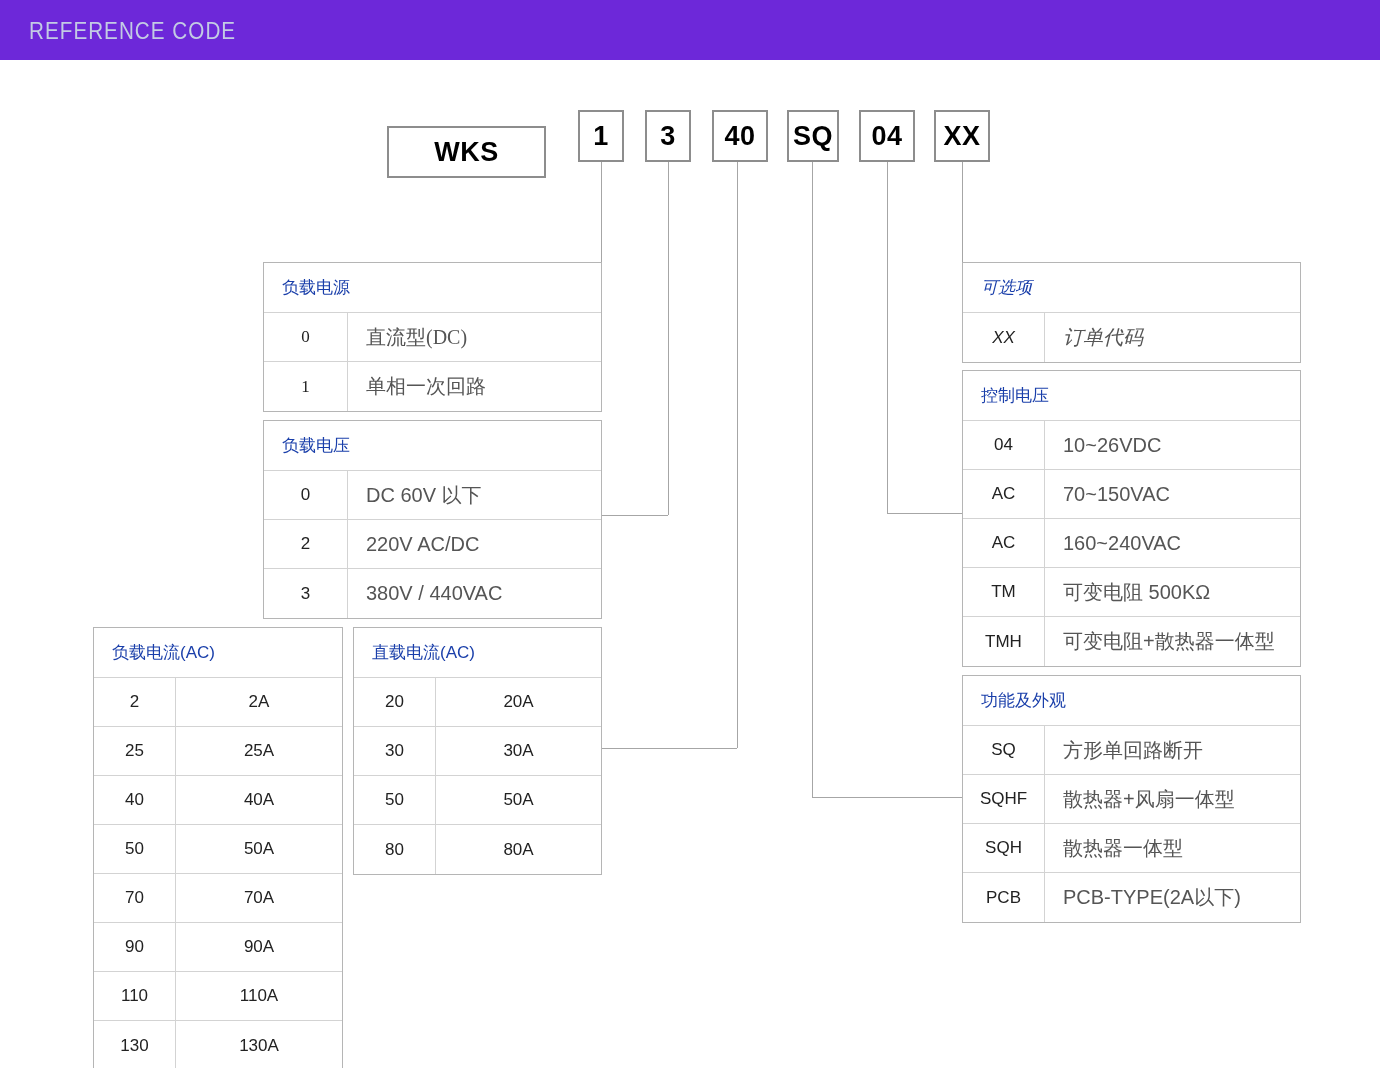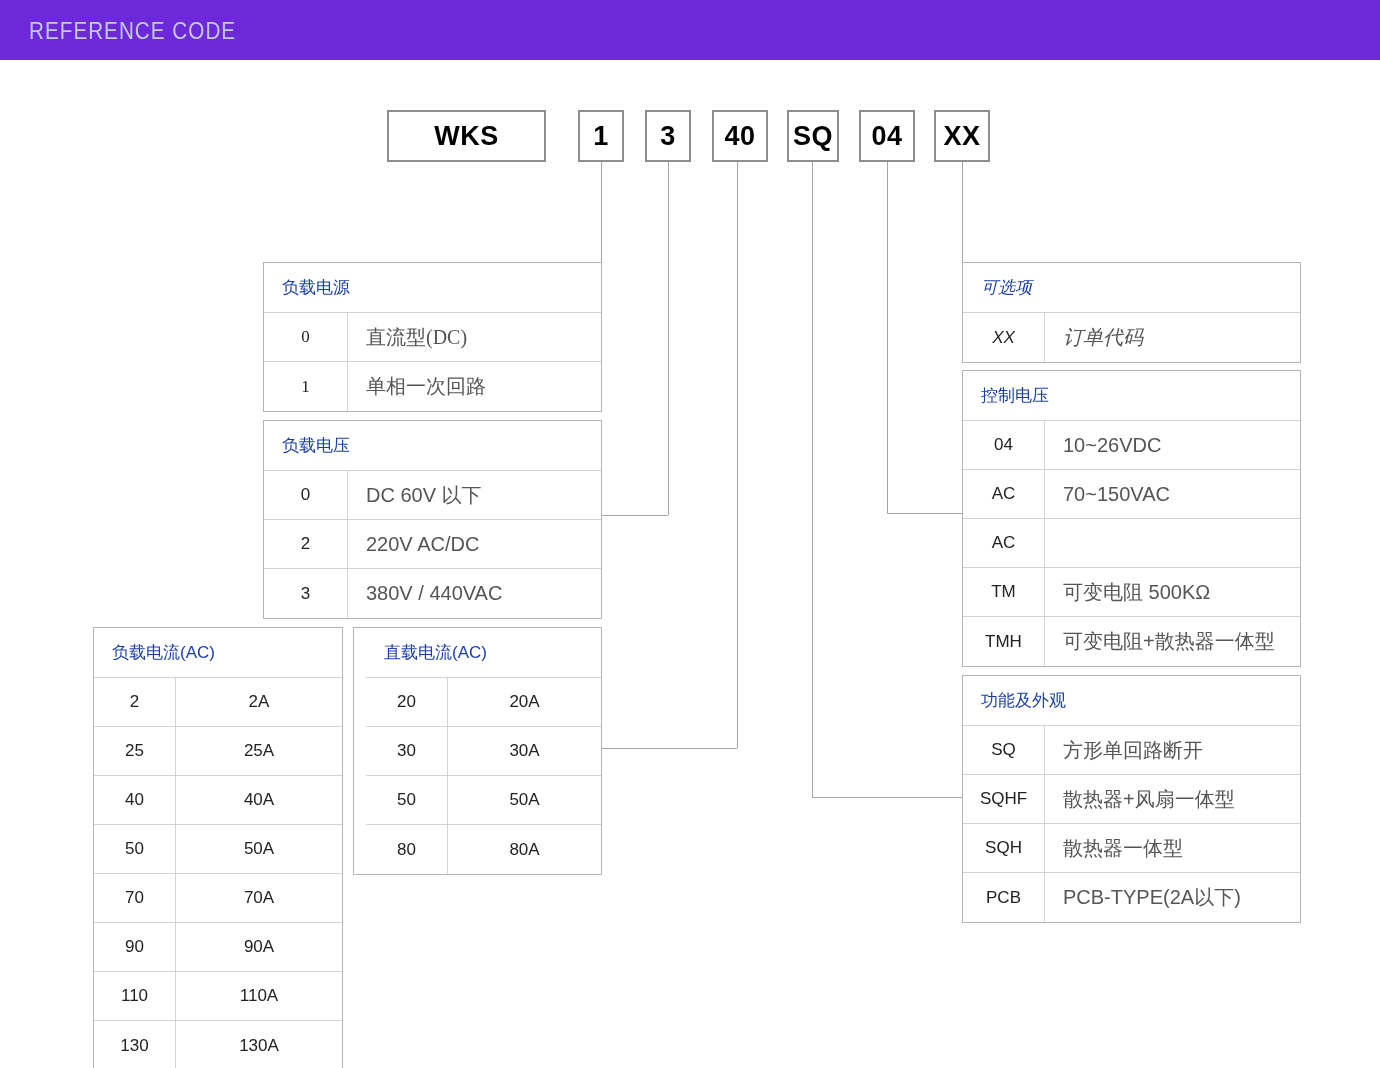--- a/index.html
+++ b/index.html
@@ -115,21 +115,21 @@
 </style>
 </head>
 <body>
 
 <div id="page">
 
   <div id="header-bar">
     <div id="header-title">REFERENCE CODE</div>
   </div>
 
-  <div class="code-box" style="left:387px; width:159px;">WKS</div>
+  <div class="code-box" style="left:387px; width:159px;margin-top:16px;">WKS</div>
   <div class="code-box" style="left:578px; width:46px;">1</div>
   <div class="code-box" style="left:645px; width:46px;">3</div>
   <div class="code-box" style="left:712px; width:56px;">40</div>
   <div class="code-box" style="left:787px; width:52px;">SQ</div>
   <div class="code-box" style="left:859px; width:56px;">04</div>
   <div class="code-box" style="left:934px; width:56px;">XX</div>
 
   <div class="vline" style="left:601px; top:162px; height:101px;"></div>
 
   <div class="vline" style="left:668px; top:162px; height:353px;"></div>
@@ -203,21 +203,21 @@
     <div class="trow">
       <div class="c-code" style="width:82px;">110</div>
       <div class="c-desc">110A</div>
     </div>
     <div class="trow">
       <div class="c-code" style="width:82px;">130</div>
       <div class="c-desc">130A</div>
     </div>
   </div>
 
-  <div class="spec-table center-desc" style="left:353px; top:627px; width:249px;padding-left:12px;">
+  <div class="spec-table center-desc" style="left:353px; top:627px; width:249px;">
     <div class="thead">直载电流(AC)</div>
     <div class="trow">
       <div class="c-code" style="width:82px;">20</div>
       <div class="c-desc">20A</div>
     </div>
     <div class="trow">
       <div class="c-code" style="width:82px;">30</div>
       <div class="c-desc">30A</div>
     </div>
     <div class="trow">
@@ -243,20 +243,21 @@
     <div class="trow">
       <div class="c-code" style="width:82px;">04</div>
       <div class="c-desc">10~26VDC</div>
     </div>
     <div class="trow">
       <div class="c-code" style="width:82px;">AC</div>
       <div class="c-desc">70~150VAC</div>
     </div>
     <div class="trow">
       <div class="c-code" style="width:82px;">AC</div>
+      <div class="c-desc">160~240VAC</div>
     </div>
     <div class="trow">
       <div class="c-code" style="width:82px;">TM</div>
       <div class="c-desc">可变电阻 500KΩ</div>
     </div>
     <div class="trow">
       <div class="c-code" style="width:82px;">TMH</div>
       <div class="c-desc">可变电阻+散热器一体型</div>
     </div>
   </div>

